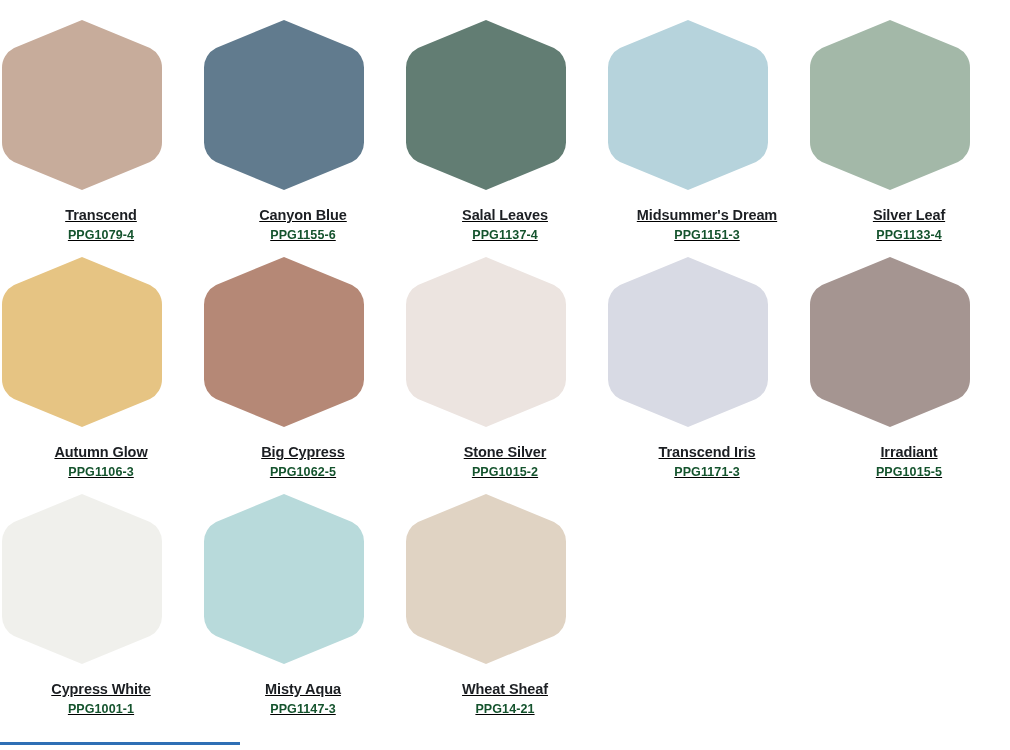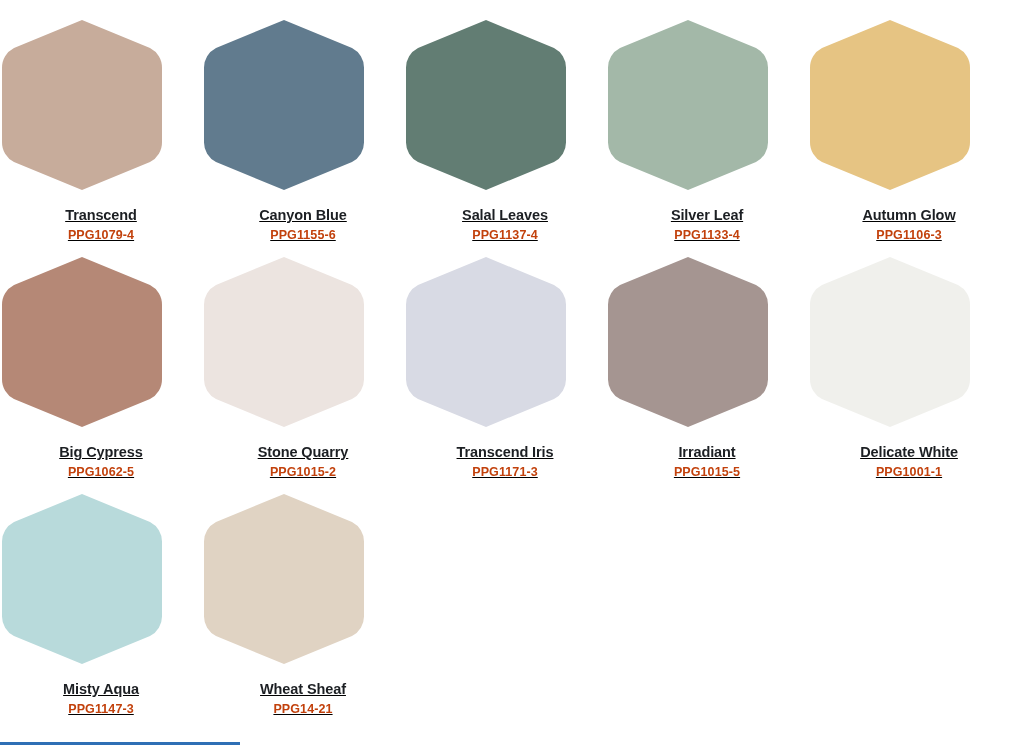--- a/index.html
+++ b/index.html
@@ -50,21 +50,21 @@
     color: #1c1f23;
     letter-spacing: -0.1px;
     text-align: center;
     line-height: 1.1;
   }
 
   .swatch-code {
     margin-top: 5px;
     font-size: 12.5px;
     font-weight: bold;
-    color: #c2410c;
+    color: #14532d;
     letter-spacing: 0.1px;
     text-align: center;
     line-height: 1.1;
   }
 
   #bottom-rule {
     position: absolute;
     left: 0;
     top: 742px;
     width: 240px;
@@ -99,20 +99,29 @@
         <svg class="hex" viewBox="0 0 164 174">
           <path d="M82 2 L150 30 A22 22 0 0 1 162 50 L162 124 A22 22 0 0 1 150 144 L82 172 L14 144 A22 22 0 0 1 2 124 L2 50 A22 22 0 0 1 14 30 Z" fill="#627d73"></path>
         </svg>
       </div>
       <div class="swatch-name">Salal Leaves</div>
       <div class="swatch-code">PPG1137-4</div>
     </div>
     <div class="swatch-cell">
       <div class="hex-wrap">
         <svg class="hex" viewBox="0 0 164 174">
+          <path d="M82 2 L150 30 A22 22 0 0 1 162 50 L162 124 A22 22 0 0 1 150 144 L82 172 L14 144 A22 22 0 0 1 2 124 L2 50 A22 22 0 0 1 14 30 Z" fill="#b6d3dc"></path>
+        </svg>
+      </div>
+      <div class="swatch-name">Midsummer's Dream</div>
+      <div class="swatch-code">PPG1151-3</div>
+    </div>
+    <div class="swatch-cell">
+      <div class="hex-wrap">
+        <svg class="hex" viewBox="0 0 164 174">
           <path d="M82 2 L150 30 A22 22 0 0 1 162 50 L162 124 A22 22 0 0 1 150 144 L82 172 L14 144 A22 22 0 0 1 2 124 L2 50 A22 22 0 0 1 14 30 Z" fill="#a3b8a8"></path>
         </svg>
       </div>
       <div class="swatch-name">Silver Leaf</div>
       <div class="swatch-code">PPG1133-4</div>
     </div>
     <div class="swatch-cell">
       <div class="hex-wrap">
         <svg class="hex" viewBox="0 0 164 174">
           <path d="M82 2 L150 30 A22 22 0 0 1 162 50 L162 124 A22 22 0 0 1 150 144 L82 172 L14 144 A22 22 0 0 1 2 124 L2 50 A22 22 0 0 1 14 30 Z" fill="#e6c483"></path>
@@ -129,21 +138,21 @@
       </div>
       <div class="swatch-name">Big Cypress</div>
       <div class="swatch-code">PPG1062-5</div>
     </div>
     <div class="swatch-cell">
       <div class="hex-wrap">
         <svg class="hex" viewBox="0 0 164 174">
           <path d="M82 2 L150 30 A22 22 0 0 1 162 50 L162 124 A22 22 0 0 1 150 144 L82 172 L14 144 A22 22 0 0 1 2 124 L2 50 A22 22 0 0 1 14 30 Z" fill="#ece4e0"></path>
         </svg>
       </div>
-      <div class="swatch-name">Stone Quarry</div>
+      <div class="swatch-name">Stone Silver</div>
       <div class="swatch-code">PPG1015-2</div>
     </div>
     <div class="swatch-cell">
       <div class="hex-wrap">
         <svg class="hex" viewBox="0 0 164 174">
           <path d="M82 2 L150 30 A22 22 0 0 1 162 50 L162 124 A22 22 0 0 1 150 144 L82 172 L14 144 A22 22 0 0 1 2 124 L2 50 A22 22 0 0 1 14 30 Z" fill="#d8dae4"></path>
         </svg>
       </div>
       <div class="swatch-name">Transcend Iris</div>
       <div class="swatch-code">PPG1171-3</div>
@@ -156,21 +165,21 @@
       </div>
       <div class="swatch-name">Irradiant</div>
       <div class="swatch-code">PPG1015-5</div>
     </div>
     <div class="swatch-cell">
       <div class="hex-wrap">
         <svg class="hex" viewBox="0 0 164 174">
           <path d="M82 2 L150 30 A22 22 0 0 1 162 50 L162 124 A22 22 0 0 1 150 144 L82 172 L14 144 A22 22 0 0 1 2 124 L2 50 A22 22 0 0 1 14 30 Z" fill="#f0f0ec"></path>
         </svg>
       </div>
-      <div class="swatch-name">Delicate White</div>
+      <div class="swatch-name">Cypress White</div>
       <div class="swatch-code">PPG1001-1</div>
     </div>
     <div class="swatch-cell">
       <div class="hex-wrap">
         <svg class="hex" viewBox="0 0 164 174">
           <path d="M82 2 L150 30 A22 22 0 0 1 162 50 L162 124 A22 22 0 0 1 150 144 L82 172 L14 144 A22 22 0 0 1 2 124 L2 50 A22 22 0 0 1 14 30 Z" fill="#b8dadb"></path>
         </svg>
       </div>
       <div class="swatch-name">Misty Aqua</div>
       <div class="swatch-code">PPG1147-3</div>

